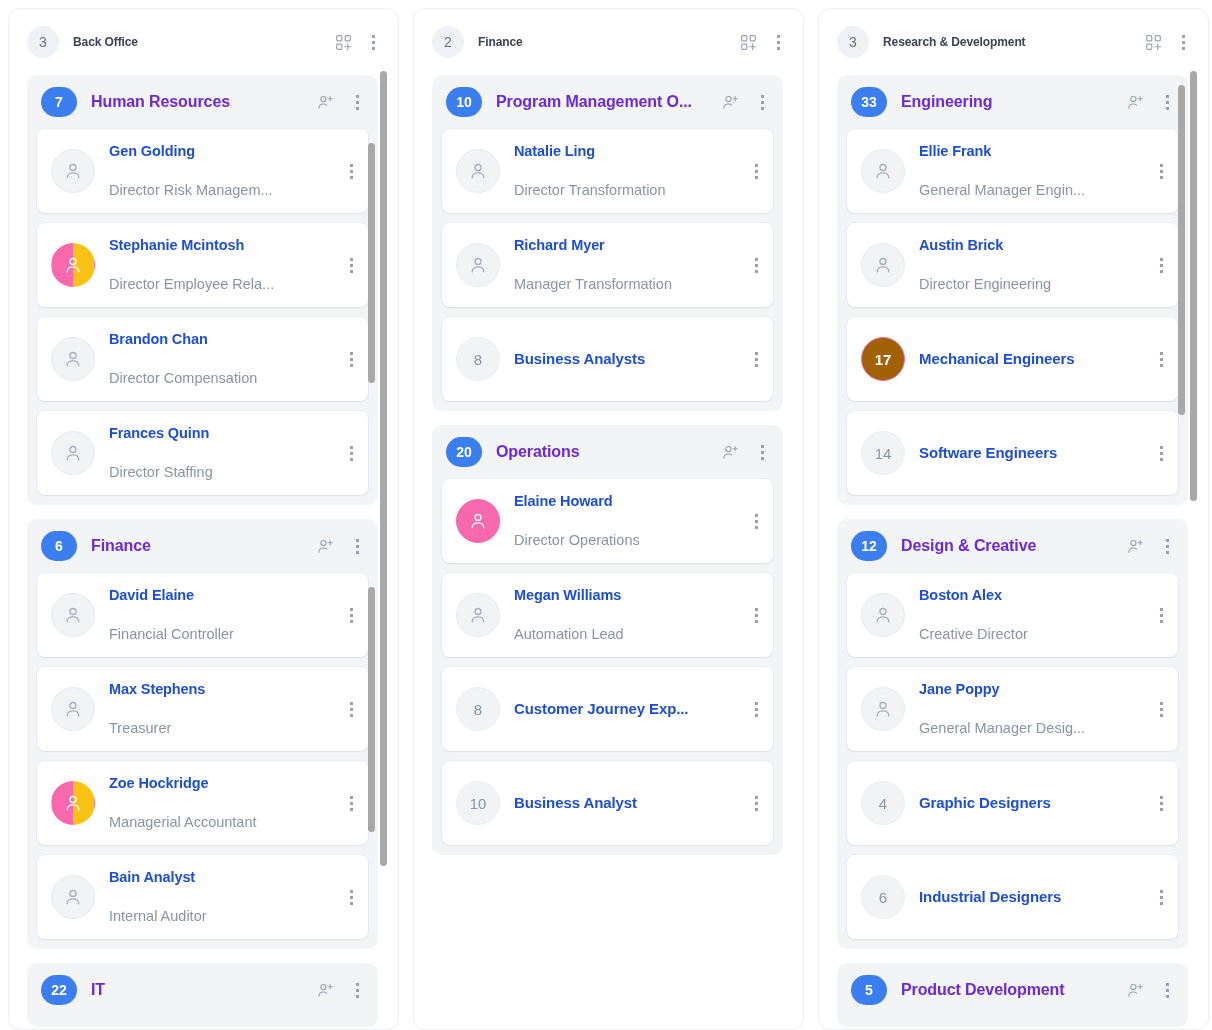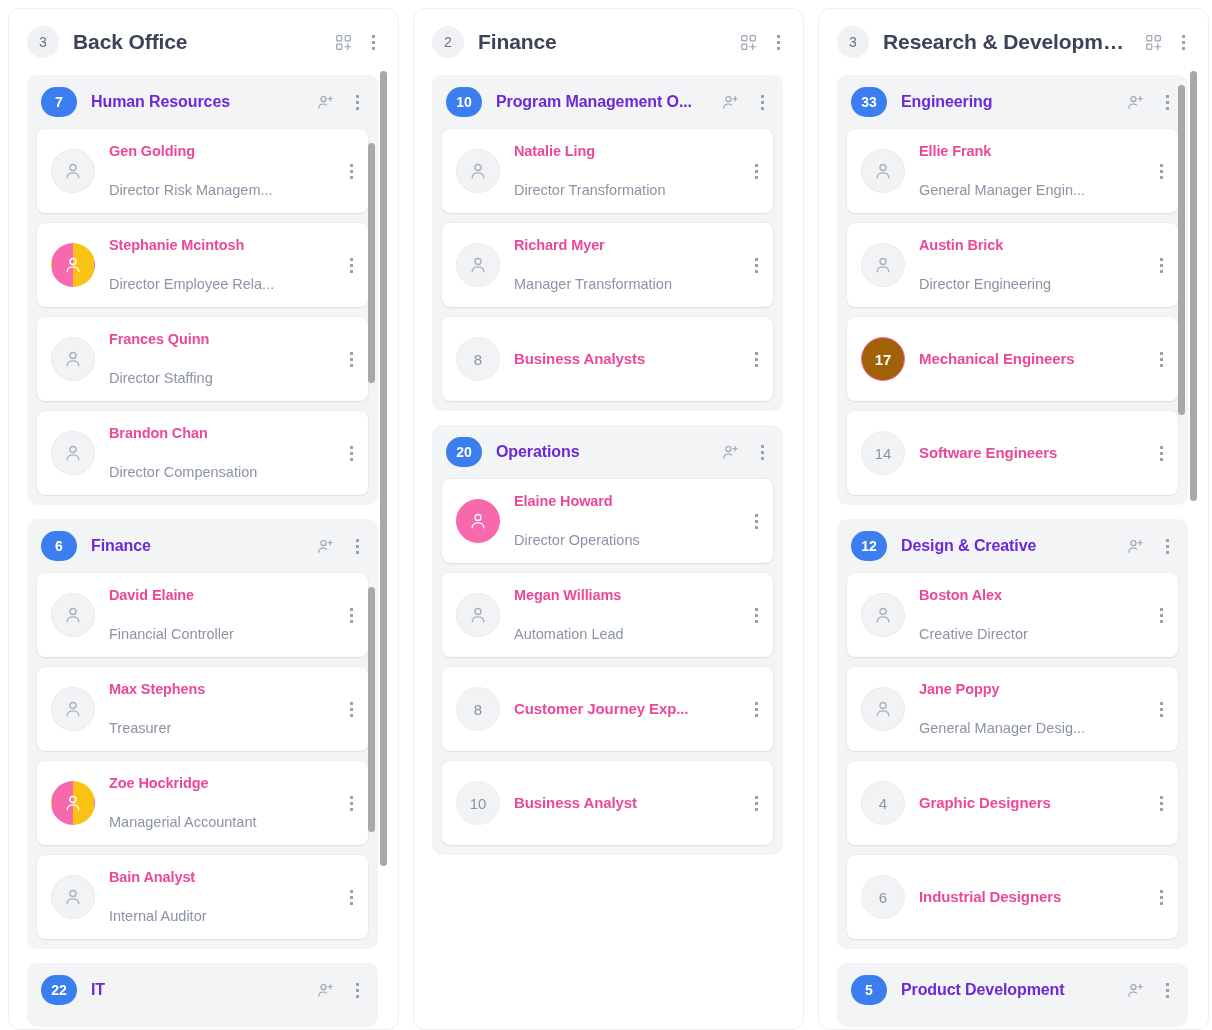--- a/index.html
+++ b/index.html
@@ -44,21 +44,21 @@
     border-radius: 50%;
     background: #eff1f4;
     color: #6b7280;
     font-size: 14px;
     font-weight: 400;
     display: flex; align-items: center; justify-content: center;
     letter-spacing: 0;
   }
   .col-title {
     flex: 1 1 auto;
-    font-size: 21px;
+    font-size: 12px;
     font-weight: 700;
     color: #3c4257;
     white-space: nowrap;
     overflow: hidden;
     text-overflow: ellipsis;
     letter-spacing: -0.1px;
   }
   .col-actions { display: flex; align-items: center; gap: 12px; flex: 0 0 auto; }
 
   
@@ -156,21 +156,21 @@
     background: #a16207;
     border-color: #f768ad;
     color: #ffffff;
     font-weight: 700;
   }
 
   .card-text { flex: 1 1 auto; min-width: 0; }
   .card-name {
     font-size: 14.5px;
     font-weight: 700;
-    color: #ec4899;
+    color: #1d4ed8;
     white-space: nowrap;
     overflow: hidden;
     text-overflow: ellipsis;
     line-height: 1.35;
     letter-spacing: -0.1px;
   }
   .card-role {
     font-size: 14.5px;
     font-weight: 400;
     color: #8b94a3;
@@ -300,39 +300,39 @@
               </span>
             </div>
             <div class="card">
               <div class="avatar">
                 <svg width="22" height="22" viewBox="0 0 24 24" fill="none">
                   <circle cx="12" cy="8.2" r="3.3" stroke="#a9b0bc" stroke-width="1.5"></circle>
                   <path d="M5.7 19.3c0-3.3 2.9-5.3 6.3-5.3s6.3 2 6.3 5.3" stroke="#a9b0bc" stroke-width="1.5" stroke-linecap="round"></path>
                 </svg>
               </div>
               <div class="card-text">
+                <div class="card-name">Brandon Chan</div>
+                <div class="card-role">Director Compensation</div>
+              </div>
+              <span class="dots">
+                <i></i>
+                <i></i>
+                <i></i>
+              </span>
+            </div>
+            <div class="card">
+              <div class="avatar">
+                <svg width="22" height="22" viewBox="0 0 24 24" fill="none">
+                  <circle cx="12" cy="8.2" r="3.3" stroke="#a9b0bc" stroke-width="1.5"></circle>
+                  <path d="M5.7 19.3c0-3.3 2.9-5.3 6.3-5.3s6.3 2 6.3 5.3" stroke="#a9b0bc" stroke-width="1.5" stroke-linecap="round"></path>
+                </svg>
+              </div>
+              <div class="card-text">
                 <div class="card-name">Frances Quinn</div>
                 <div class="card-role">Director Staffing</div>
-              </div>
-              <span class="dots">
-                <i></i>
-                <i></i>
-                <i></i>
-              </span>
-            </div>
-            <div class="card">
-              <div class="avatar">
-                <svg width="22" height="22" viewBox="0 0 24 24" fill="none">
-                  <circle cx="12" cy="8.2" r="3.3" stroke="#a9b0bc" stroke-width="1.5"></circle>
-                  <path d="M5.7 19.3c0-3.3 2.9-5.3 6.3-5.3s6.3 2 6.3 5.3" stroke="#a9b0bc" stroke-width="1.5" stroke-linecap="round"></path>
-                </svg>
-              </div>
-              <div class="card-text">
-                <div class="card-name">Brandon Chan</div>
-                <div class="card-role">Director Compensation</div>
               </div>
               <span class="dots">
                 <i></i>
                 <i></i>
                 <i></i>
               </span>
             </div>
           </div>
           <div class="sb-inner" style="top: 68px; height: 240px;"></div>
         </div>

